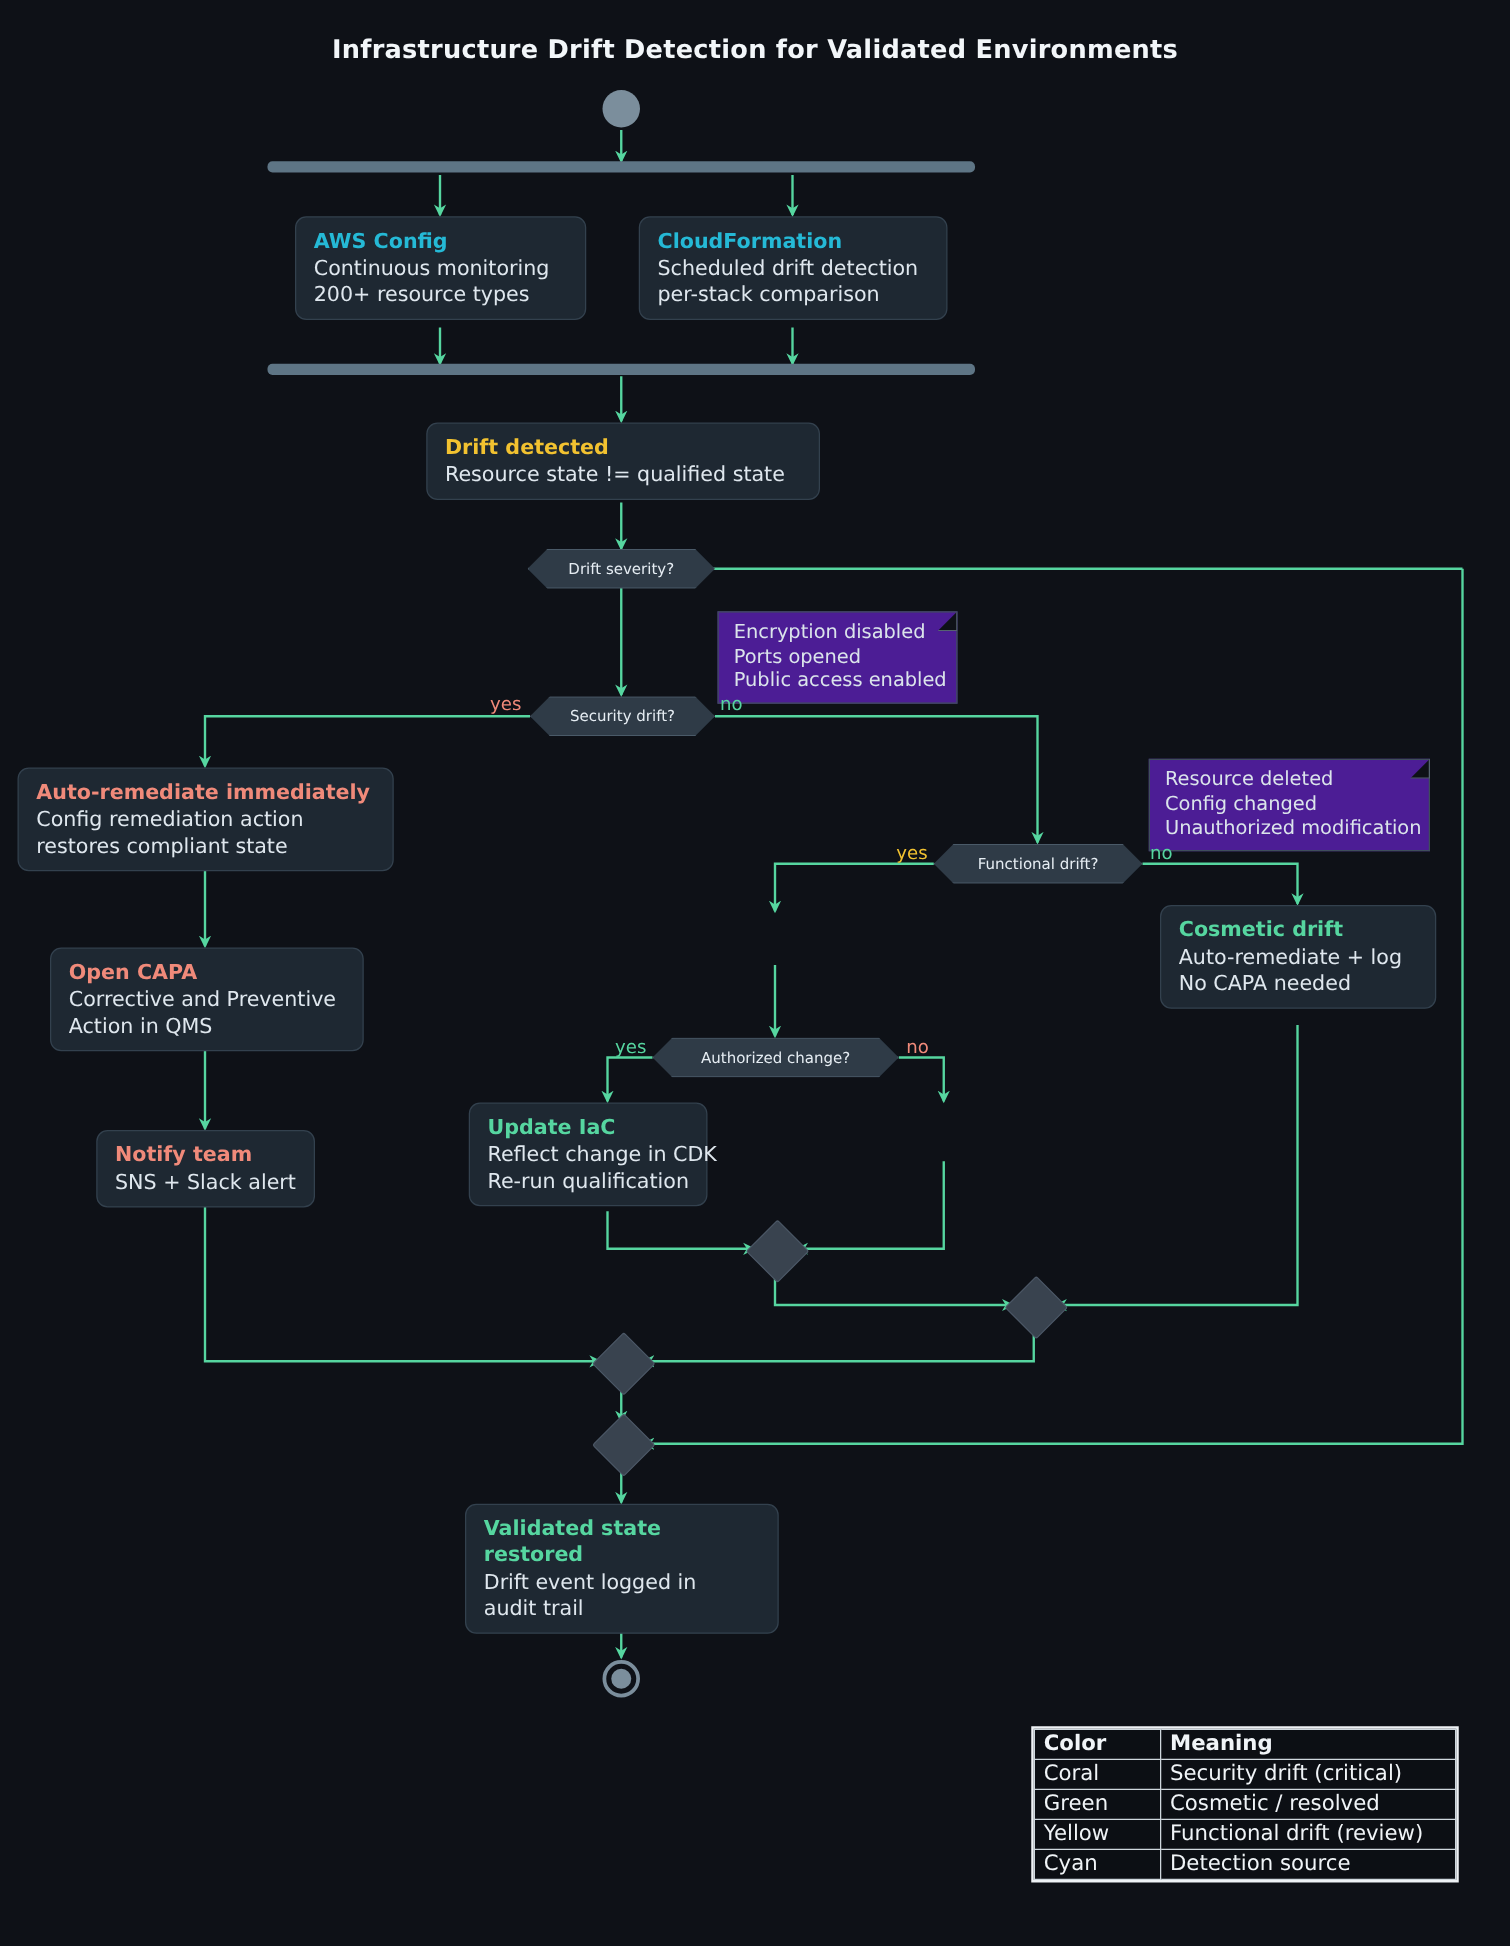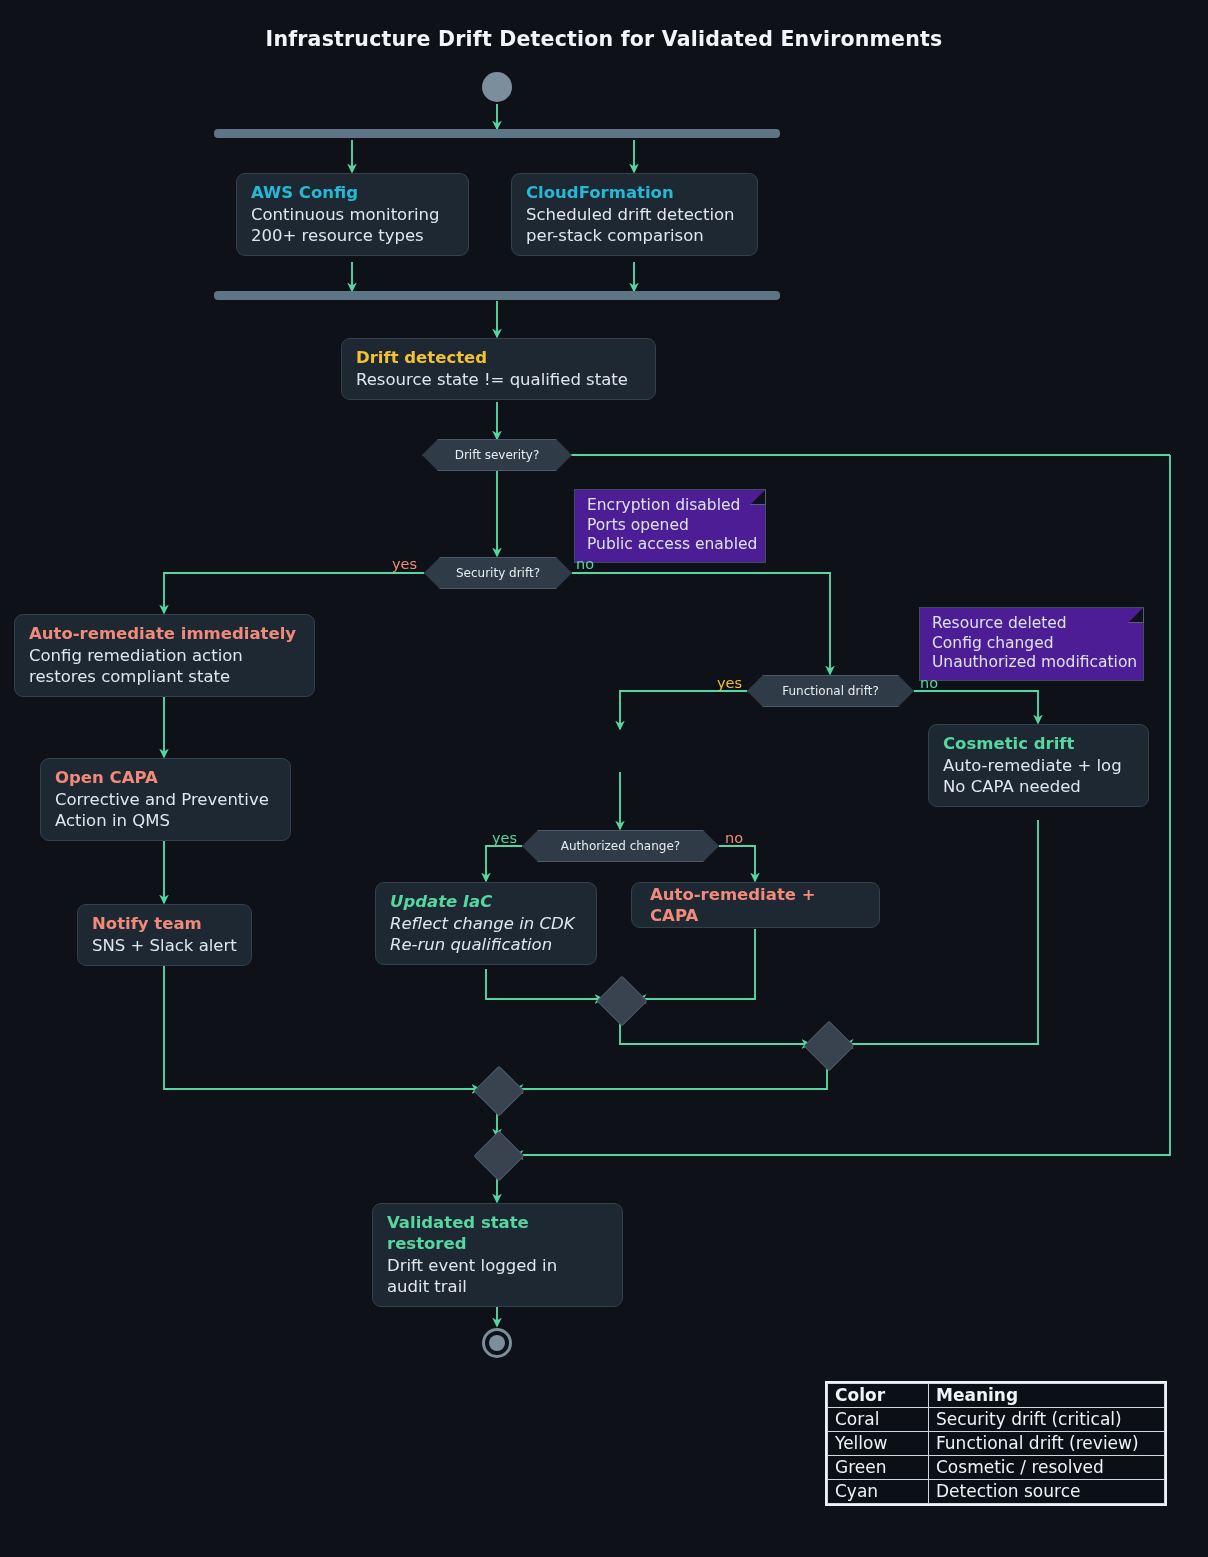--- a/index.html
+++ b/index.html
@@ -235,29 +235,26 @@
     <span class="ln">No CAPA needed</span>
   </div>
 
   <div class="hex" style="left:522px;top:830px;width:197px;height:32px;">
     <span>Authorized change?</span>
   </div>
 
   <div class="elabel c-green" style="left:492px;top:830px;">yes</div>
   <div class="elabel c-coral" style="left:725px;top:830px;">no</div>
 
-  <div class="node" style="left:375px;top:882px;width:222px;font-style:italic;">
+  <div class="node" style="left:375px;top:882px;width:191px;">
     <span class="hd c-green">Update IaC</span>
     <span class="ln">Reflect change in CDK</span>
     <span class="ln">Re-run qualification</span>
   </div>
 
-  <div class="node single" style="left:631px;top:882px;width:249px;height:46px;">
-    <span class="hd c-coral">Auto-remediate + CAPA</span>
-  </div>
 
   <div class="diamond" style="left:604px;top:983px;"></div>
   <div class="diamond" style="left:811px;top:1028px;"></div>
   <div class="diamond" style="left:481px;top:1073px;"></div>
   <div class="diamond" style="left:481px;top:1138px;"></div>
 
   <div class="node" style="left:372px;top:1203px;width:251px;">
     <span class="hd c-green">Validated state restored</span>
     <span class="ln">Drift event logged in</span>
     <span class="ln">audit trail</span>
@@ -274,28 +271,28 @@
           <th class="swatch">Color</th>
           <th>Meaning</th>
         </tr>
       </thead>
       <tbody>
         <tr>
           <td class="swatch c-coral">Coral</td>
           <td>Security drift (critical)</td>
         </tr>
         <tr>
+          <td class="swatch c-green">Green</td>
+          <td>Cosmetic / resolved</td>
+        </tr>
+        <tr>
           <td class="swatch c-yellow">Yellow</td>
           <td>Functional drift (review)</td>
         </tr>
         <tr>
-          <td class="swatch c-green">Green</td>
-          <td>Cosmetic / resolved</td>
-        </tr>
-        <tr>
           <td class="swatch c-cyan">Cyan</td>
           <td>Detection source</td>
         </tr>
       </tbody>
     </table>
   </div>
 
 </div>
 
 </body></html>

